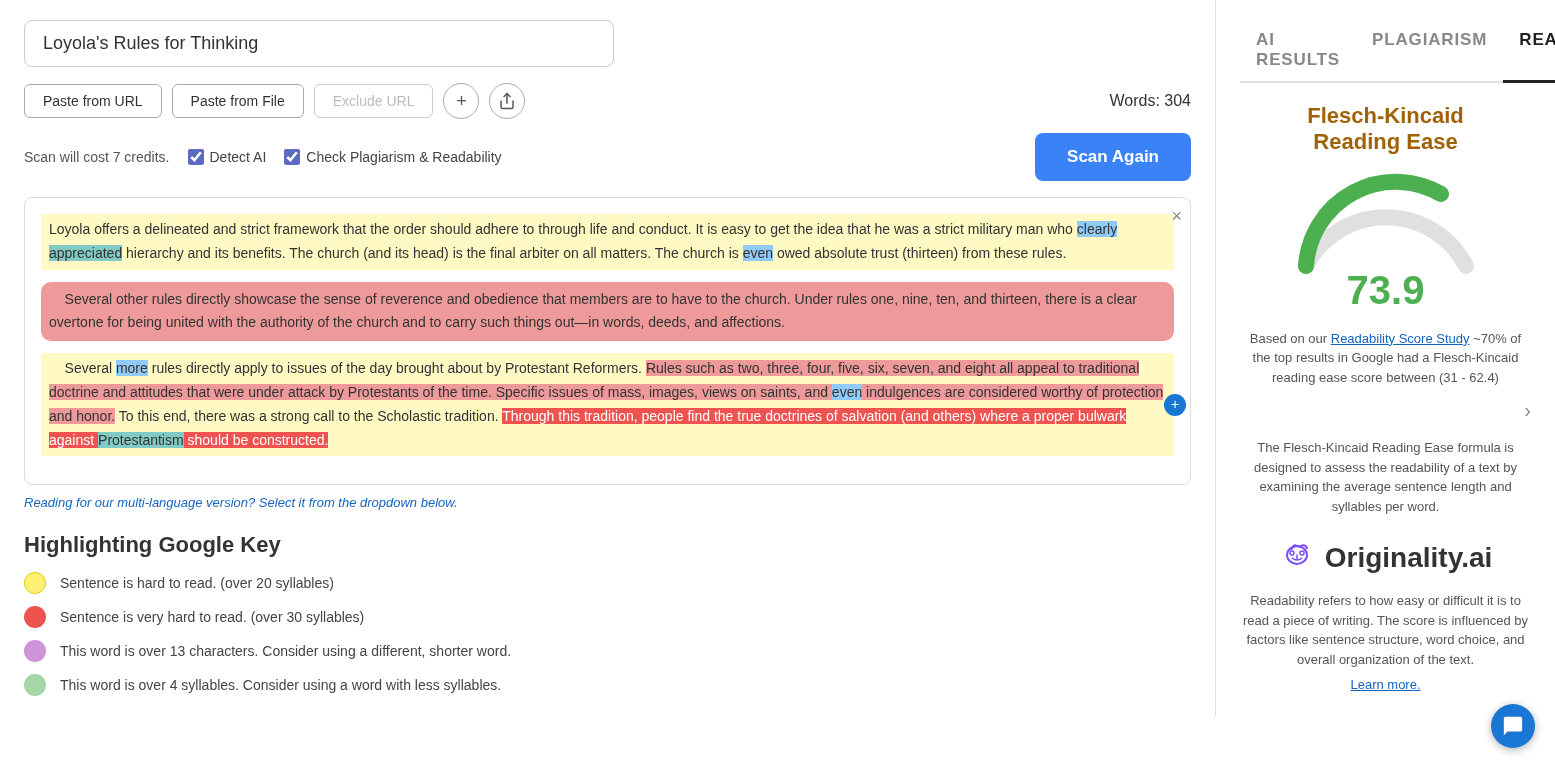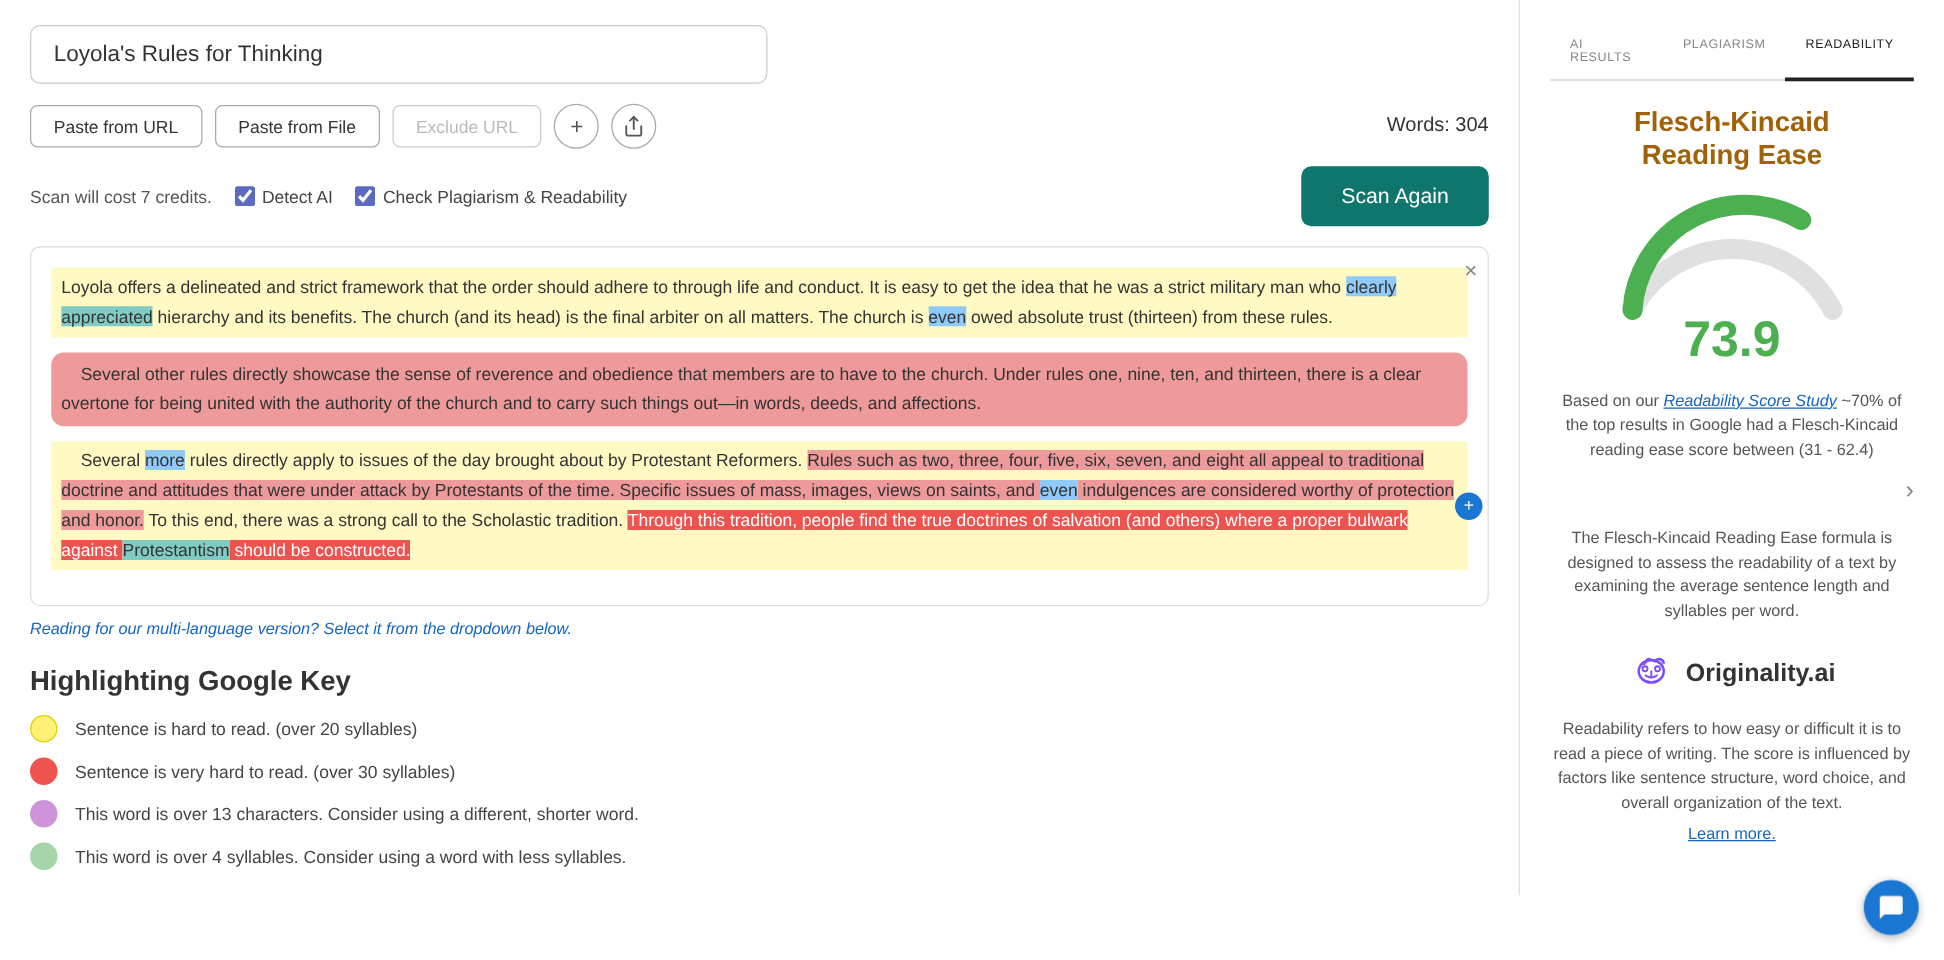--- a/index.html
+++ b/index.html
@@ -20,21 +20,21 @@
     .btn-outline { border: 1.5px solid #aaa; border-radius: 6px; padding: 8px 18px; font-size: 14px; background: #fff; cursor: pointer; color: #333; font-weight: 500; }
     .btn-gray-text { border: 1.5px solid #ccc; border-radius: 6px; padding: 8px 18px; font-size: 14px; background: #fff; color: #bbb; cursor: pointer; }
     .icon-btn { width: 36px; height: 36px; border: 1.5px solid #aaa; border-radius: 50%; background: #fff; cursor: pointer; display: flex; align-items: center; justify-content: center; font-size: 18px; color: #555; }
     .words-count { margin-left: auto; font-size: 16px; color: #333; font-weight: 400; }
 
     
     .credits-row { display: flex; align-items: center; gap: 18px; margin-bottom: 16px; }
     .credits-text { font-size: 14px; color: #555; }
     .checkbox-label { display: flex; align-items: center; gap: 6px; font-size: 14px; color: #444; cursor: pointer; }
     .checkbox-label input[type=checkbox] { accent-color: #5c6bc0; width: 16px; height: 16px; }
-    .scan-btn { margin-left: auto; background: #0f766e; color: #fff; border: none; border-radius: 8px; padding: 14px 32px; font-size: 17px; font-weight: 400; cursor: pointer; }
+    .scan-btn { margin-left: auto; background: #3b82f6; color: #fff; border: none; border-radius: 8px; padding: 14px 32px; font-size: 17px; font-weight: 700; cursor: pointer; }
 
     
     .text-display-wrapper { position: relative; border: 1px solid #ddd; border-radius: 8px; padding: 16px; font-size: 14px; line-height: 1.7; color: #333; max-height: 290px; overflow-y: auto; background: #fff; }
     .close-x { position: absolute; top: 8px; right: 8px; background: none; border: none; font-size: 18px; cursor: pointer; color: #888; }
     .hl-teal { background-color: #80cbc4; }
     .hl-blue-word { background-color: #90caf9; }
 
     .para { margin-bottom: 12px; }
 
     
@@ -44,39 +44,39 @@
     .multilang-note { font-size: 13px; color: #1565c0; font-style: italic; margin-top: 10px; cursor: pointer; }
 
     
     .color-key-title { font-size: 22px; font-weight: 700; margin: 22px 0 14px; }
     .color-key-list { list-style: none; display: flex; flex-direction: column; gap: 12px; }
     .color-key-item { display: flex; align-items: center; gap: 14px; font-size: 14px; color: #444; }
     .color-dot { width: 22px; height: 22px; border-radius: 50%; flex-shrink: 0; }
 
     
     .tabs { display: flex; gap: 0; border-bottom: 2px solid #e0e0e0; margin-bottom: 20px; }
-    .tab { padding: 10px 16px; font-size: 10px; font-weight: 400; color: #888; cursor: pointer; letter-spacing: 0.05em; border-bottom: 3px solid transparent; margin-bottom: -2px; }
+    .tab { padding: 10px 16px; font-size: 17px; font-weight: 700; color: #888; cursor: pointer; letter-spacing: 0.05em; border-bottom: 3px solid transparent; margin-bottom: -2px; }
     .tab.active { color: #222; border-bottom: 3px solid #222; }
 
     
     .gauge-container { display: flex; flex-direction: column; align-items: center; margin-bottom: 16px; }
     .gauge-svg { width: 200px; height: 120px; }
     .score-number { font-size: 40px; font-weight: 700; color: #4caf50; text-align: center; margin-top: -8px; }
     .score-label { font-size: 22px; font-weight: 600; color: #a16207; text-align: center; line-height: 1.2; }
 
     
     .rp-description { font-size: 13px; color: #555; text-align: center; line-height: 1.5; margin-bottom: 12px; }
-    .rp-link { color: #1565c0; text-decoration: underline; cursor: pointer; font-style: italic; }
+    .rp-link { color: #1565c0; text-decoration: underline; cursor: pointer; }
     .rp-nav-arrow { display: flex; align-items: center; justify-content: flex-end; font-size: 20px; color: #888; cursor: pointer; margin-bottom: 16px; }
 
     .rp-formula-text { font-size: 13px; color: #555; text-align: center; line-height: 1.5; margin-bottom: 20px; }
 
     
     .originality-logo { display: flex; align-items: center; justify-content: center; gap: 10px; margin-bottom: 12px; }
-    .originality-logo-text { font-size: 20px; font-weight: 700; color: #333; }
+    .originality-logo-text { font-size: 28px; font-weight: 700; color: #333; }
     .originality-brain-icon { color: #7c4dff; font-size: 28px; }
 
     .rp-readability-text { font-size: 13px; color: #555; text-align: center; line-height: 1.5; margin-bottom: 8px; }
     .rp-learn-more { color: #1565c0; text-decoration: underline; font-size: 13px; cursor: pointer; text-align: center; display: block; }
 
     
     .chat-bubble { position: fixed; bottom: 20px; right: 20px; width: 44px; height: 44px; background: #1976d2; border-radius: 50%; display: flex; align-items: center; justify-content: center; color: white; font-size: 20px; cursor: pointer; box-shadow: 0 2px 8px rgba(0,0,0,0.3); }
 
     
     .text-display-wrapper::-webkit-scrollbar { width: 6px; }

